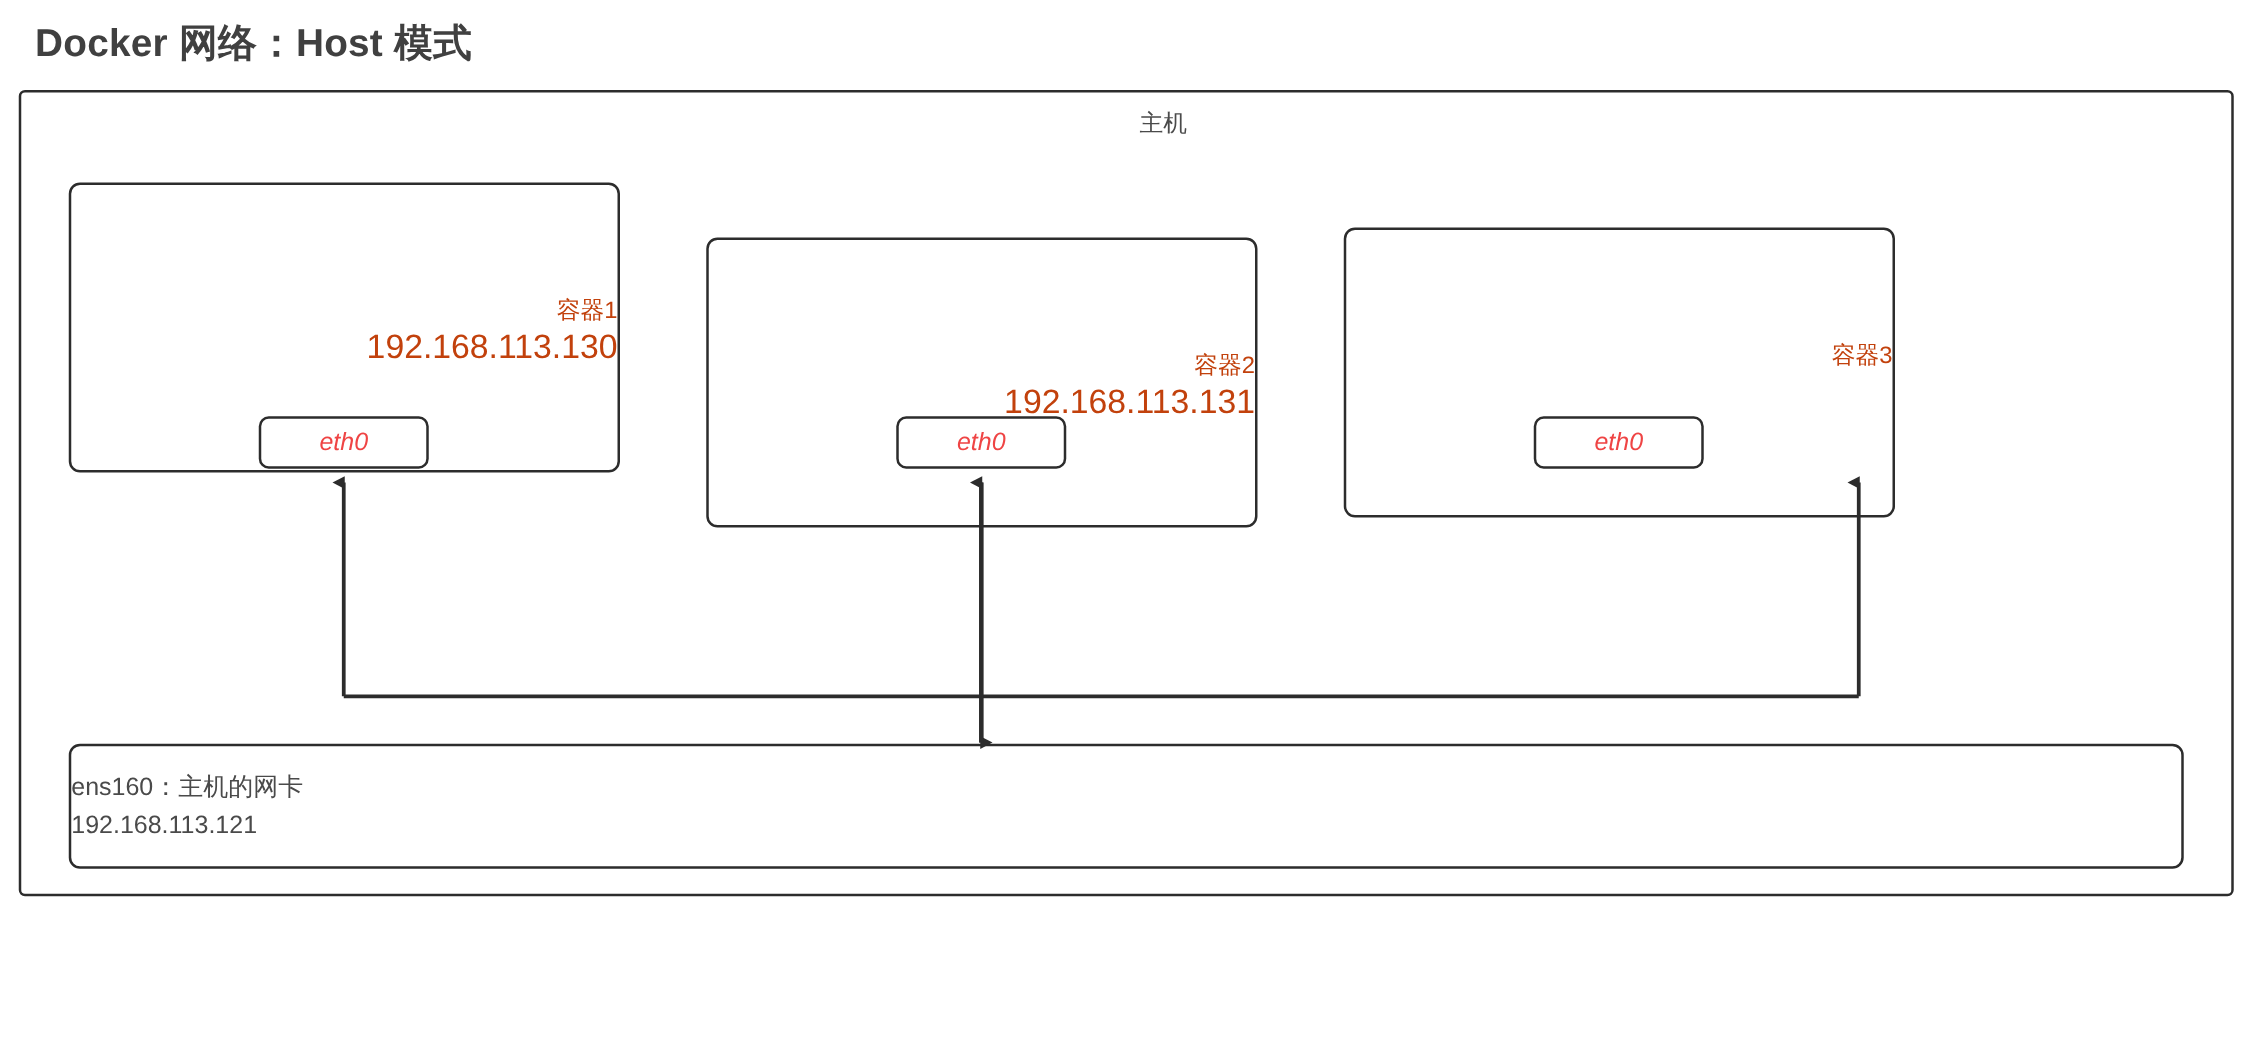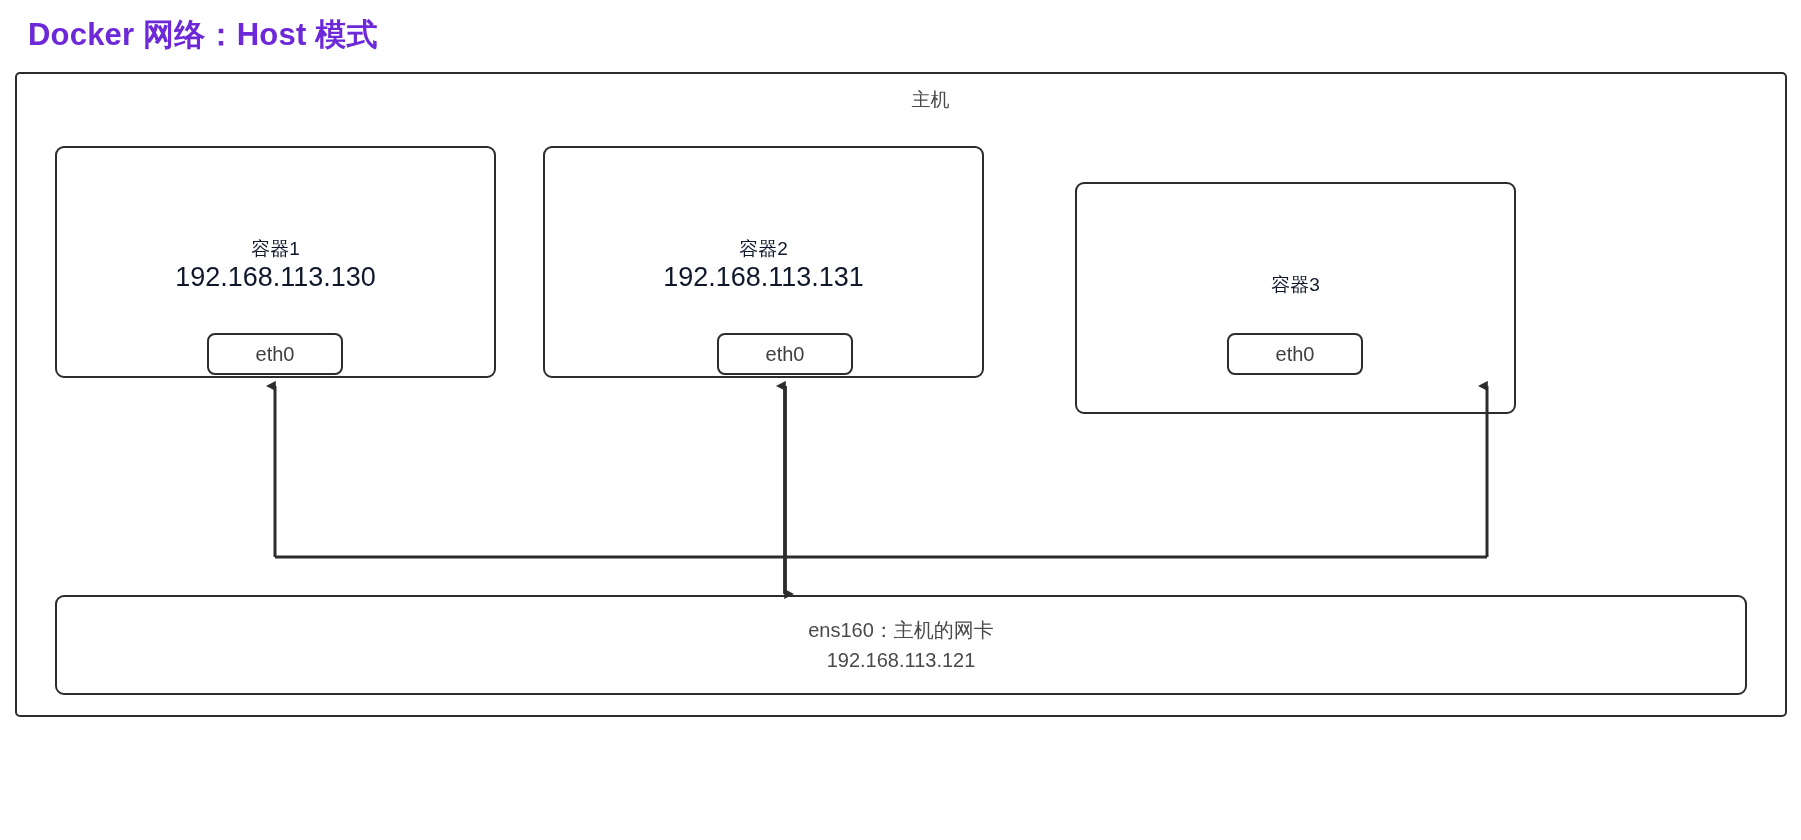--- a/index.html
+++ b/index.html
@@ -23,21 +23,21 @@
     height: 840px;
   }
 
   
   .diagram-title {
     position: absolute;
     left: 28px;
     top: 14px;
     font-size: 31px;
     font-weight: bold;
-    color: #6d28d9;
+    color: #404040;
     letter-spacing: 0.2px;
     white-space: nowrap;
   }
 
   
   .host-box {
     position: absolute;
     left: 15px;
     top: 72px;
     width: 1772px;
@@ -66,71 +66,72 @@
   .container-box {
     position: absolute;
     top: 146px;
     height: 232px;
     border: 2.5px solid #2c2c2c;
     border-radius: 9px;
     background: #ffffff;
     box-sizing: border-box;
   }
   #container-1 { left: 55px;   width: 441px; }
-  #container-2 { left: 543px;  width: 441px; }
+  #container-2 { left: 565px;  width: 441px; margin-top: 44px; }
   #container-3 { left: 1075px; width: 441px; margin-top: 36px; }
 
   .container-label {
     position: absolute;
     left: 0;
     right: 0;
     top: 86px;
-    text-align: center;
+    text-align: right;
     font-size: 19px;
     line-height: 29px;
-    color: #0f172a;
+    color: #c2410c;
   }
   .container-label .name { display: block; }
   .container-label .ip   { display: block; font-size: 27px; }
 
   
   .eth-box {
     position: absolute;
     top: 333px;
     width: 136px;
     height: 42px;
     border: 2.5px solid #2c2c2c;
     border-radius: 8px;
     background: #ffffff;
     box-sizing: border-box;
     display: flex;
     align-items: center;
     justify-content: center;
     font-size: 20px;
-    color: #404040;
+    color: #ef4444;
     z-index: 4;
+    font-style: italic;
   }
   #eth-1 { left: 207px;  }
   #eth-2 { left: 717px;  }
   #eth-3 { left: 1227px; }
 
   
   .nic-box {
     position: absolute;
     left: 55px;
     top: 595px;
     width: 1692px;
     height: 100px;
     border: 2.5px solid #2c2c2c;
     border-radius: 9px;
     background: #ffffff;
     box-sizing: border-box;
     display: flex;
     flex-direction: column;
-    align-items: center;
+    align-items: flex-start;
     justify-content: center;
     font-size: 20px;
     line-height: 30px;
     color: #4a4a4a;
   }
   .nic-box span { display: block; text-align: center; }
 
   
   #wires {
     position: absolute;

